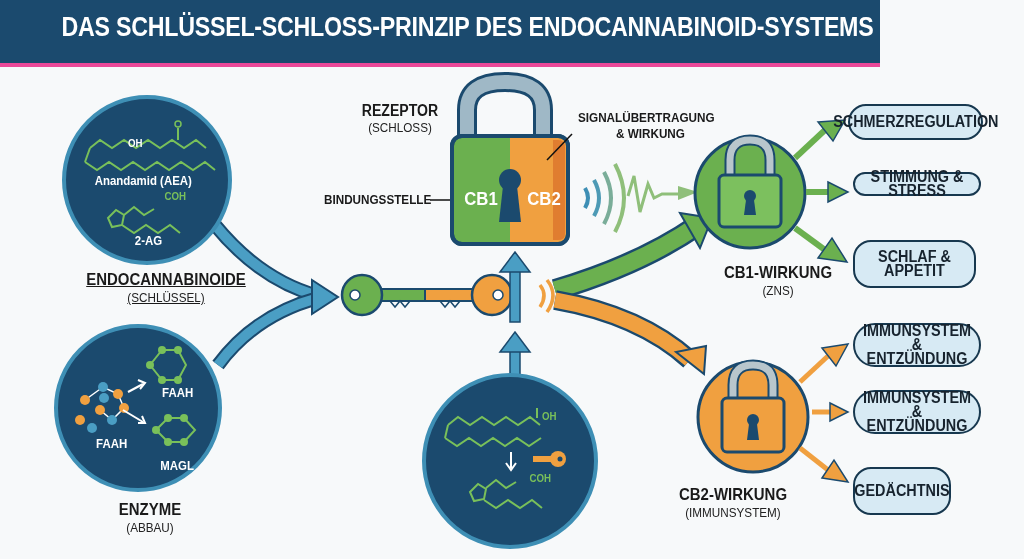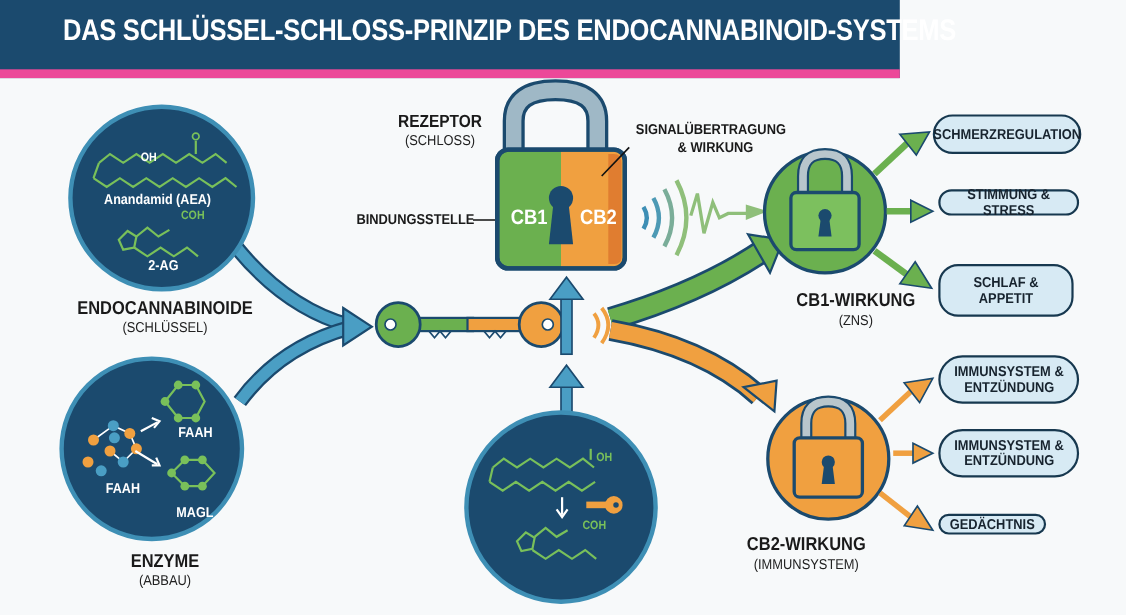--- a/index.html
+++ b/index.html
@@ -1,24 +1,24 @@
 <!DOCTYPE html>
 <html><head>
 <meta charset="utf-8">
 <style>
   html, body { margin:0; padding:0; }
   body { width:1024px; height:559px; background:#f7f9fa; position:relative; overflow:hidden; font-family:"Liberation Sans", sans-serif; }
-  .header { position:absolute; left:0; top:0; width:818px; height:63px; background:#1b4a6e; border-bottom:8px solid #ec4899; }
+  .header { position:absolute; left:0; top:0; width:880px; height:63px; background:#1b4a6e; border-bottom:4px solid #ec4899; }
   .header .title { position:absolute; left:0; right:0; top:12px; text-align:center; color:#fff; font-family:"Liberation Sans", sans-serif; font-weight:bold; font-size:27px; letter-spacing:-0.3px; transform:scaleX(0.86); transform-origin:center; white-space:nowrap; }
   svg.main { position:absolute; left:0; top:65px; }
   .lbl { position:absolute; text-align:center; color:#1a1a1a; white-space:nowrap; }
   .lbl .b { font-weight:bold; font-size:17px; display:block; transform:scaleX(0.88); }
   .lbl .s { font-size:13px; display:block; color:#222; transform:scaleX(0.9); }
   .intext { position:absolute; color:#fff; font-weight:bold; font-size:13px; white-space:nowrap; transform:scaleX(0.88); }
-  .pill { position:absolute; background:#d7eaf4; border:2px solid #17384f; border-radius:18px; color:#17232e; font-weight:bold; font-size:13px; text-align:center; display:flex; align-items:center; justify-content:center; line-height:14px; box-sizing:border-box; }
+  .pill { position:absolute; background:#d7eaf4; border:2px solid #17384f; border-radius:18px; color:#17232e; font-weight:bold; font-size:16px; text-align:center; display:flex; align-items:center; justify-content:center; line-height:14px; box-sizing:border-box; }
   .pill span { transform:scaleX(0.9); display:inline-block; }
   .smallb { position:absolute; font-weight:bold; color:#1a1a1a; font-size:13px; white-space:nowrap; transform:scaleX(0.9); transform-origin:left; line-height:16px; }
   .cbtxt { position:absolute; color:#fff; font-weight:bold; font-size:19px; transform:scaleX(0.88); }
 </style>
 </head>
 <body>
 
 <div class="header">
   <div class="title">DAS SCHLÜSSEL-SCHLOSS-PRINZIP DES ENDOCANNABINOID-SYSTEMS</div>
 </div>
@@ -187,21 +187,21 @@
     <path d="M830,403 L848,412 L830,421 Z"></path>
     <path d="M800,448 L828,470" fill="none" stroke="#f0a040" stroke-width="5"></path>
     <path d="M822,478 L848,482 L834,460 Z"></path>
   </g>
 </svg>
 
 <div class="intext" style="left:127px; top:137px; color:#fff; font-size:11px;">OH</div>
 <div class="intext" style="left:88px; top:173px;">Anandamid (AEA)</div>
 <div class="intext" style="left:163px; top:190px; color:#79c05a; font-size:11px;">COH</div>
 <div class="intext" style="left:133px; top:233px;">2-AG</div>
-<div class="lbl" style="left:50px; top:270px; width:200px;">
+<div class="lbl" style="left:66px; top:270px; width:200px;text-decoration:underline;">
   <span class="b">ENDOCANNABINOIDE</span>
   <span class="s">(SCHLÜSSEL)</span>
 </div>
 
 <div class="intext" style="left:160px; top:385px;">FAAH</div>
 <div class="intext" style="left:94px; top:436px;">FAAH</div>
 <div class="intext" style="left:158px; top:458px;">MAGL</div>
 <div class="lbl" style="left:50px; top:500px; width:200px;">
   <span class="b">ENZYME</span>
   <span class="s">(ABBAU)</span>
@@ -239,15 +239,15 @@
   <span class="s">(IMMUNSYSTEM)</span>
 </div>
 <div class="pill" style="left:853px; top:323px; width:128px; height:44px; border-radius:22px; flex-direction:column;">
   <span>IMMUNSYSTEM &amp;</span>
   <span>ENTZÜNDUNG</span>
 </div>
 <div class="pill" style="left:853px; top:390px; width:128px; height:44px; border-radius:22px; flex-direction:column;">
   <span>IMMUNSYSTEM &amp;</span>
   <span>ENTZÜNDUNG</span>
 </div>
-<div class="pill" style="left:853px; top:467px; width:98px; height:19px;">
+<div class="pill" style="left:853px; top:467px; width:98px; height:48px;">
   <span>GEDÄCHTNIS</span>
 </div>
 
 </body></html>

